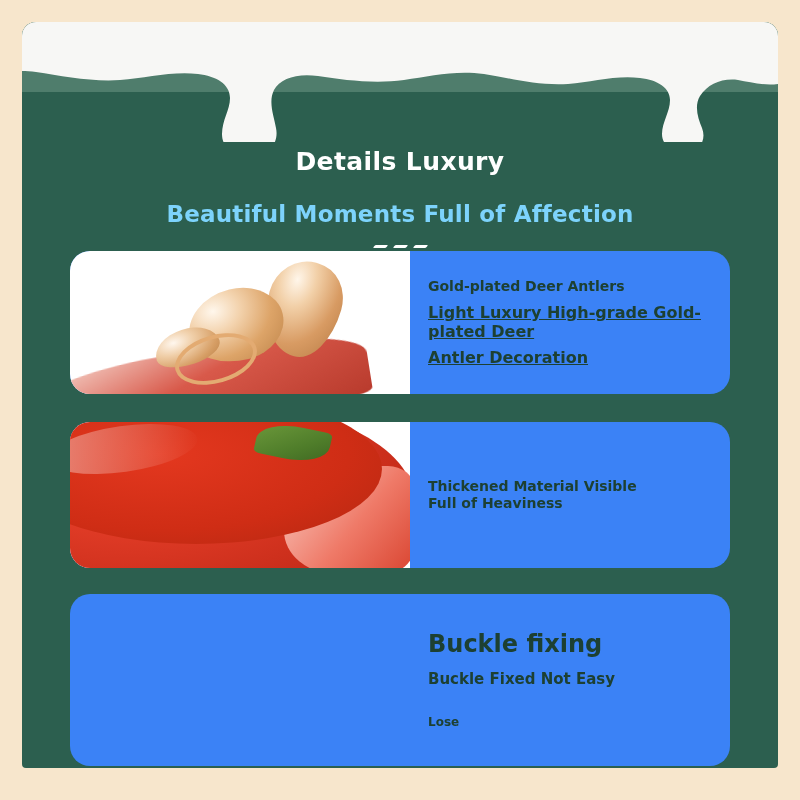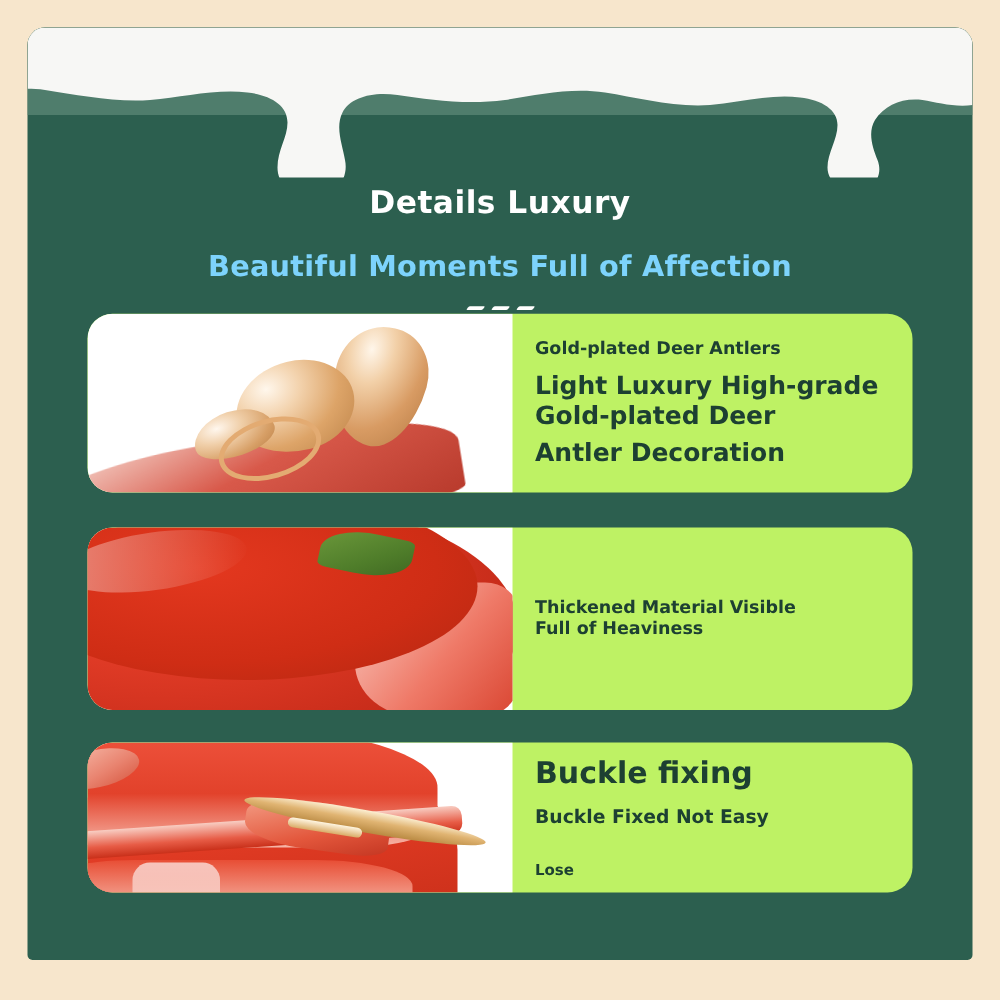--- a/index.html
+++ b/index.html
@@ -88,29 +88,29 @@
     background: #ffffff;
     transform: skewX(-38deg);
     border-radius: 1px;
   }
 
   
   .card {
     position: absolute;
     left: 48px;
     width: 660px;
-    background: #bef264;
+    background: #3b82f6;
     border-radius: 20px;
     overflow: hidden;
     display: flex;
     align-items: stretch;
   }
   #card-0 { top: 229px; height: 143px; }
   #card-1 { top: 400px; height: 146px; }
-  #card-2 { top: 572px; height: 120px; }
+  #card-2 { top: 572px; height: 172px; align-items: center; }
 
   .card-media {
     position: relative;
     width: 340px;
     flex: 0 0 340px;
     overflow: hidden;
     background: #ffffff;
   }
   .card-body {
     flex: 1 1 auto;
@@ -127,21 +127,21 @@
   }
   .card-line {
     color: #1d4032;
     font-weight: bold;
     line-height: 1.2;
     margin: 0;
   }
 
   
   #card-0 .card-head { font-size: 14px; margin-bottom: 9px; }
-  #card-0 .card-line { font-size: 20px; }
+  #card-0 .card-line { font-size: 16px; text-decoration: underline; }
   #card-0 .l2 { margin-top: 6px; }
 
   #card-1 .card-head { font-size: 17px; margin-bottom: 14px; }
   #card-1 .card-line { font-size: 14px; }
   #card-1 .l2 { margin-top: 0; }
 
   #card-2 .card-head { font-size: 24px; margin-bottom: 12px; }
   #card-2 .card-line { font-size: 15px; }
   #card-2 .l2 { margin-top: 27px; font-size: 12px; }
 

